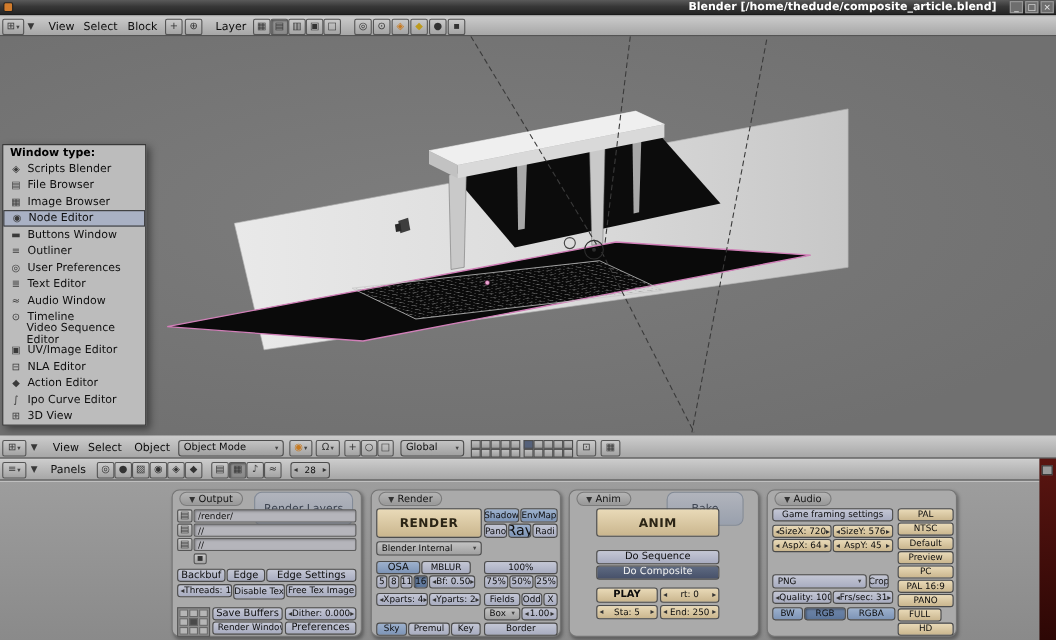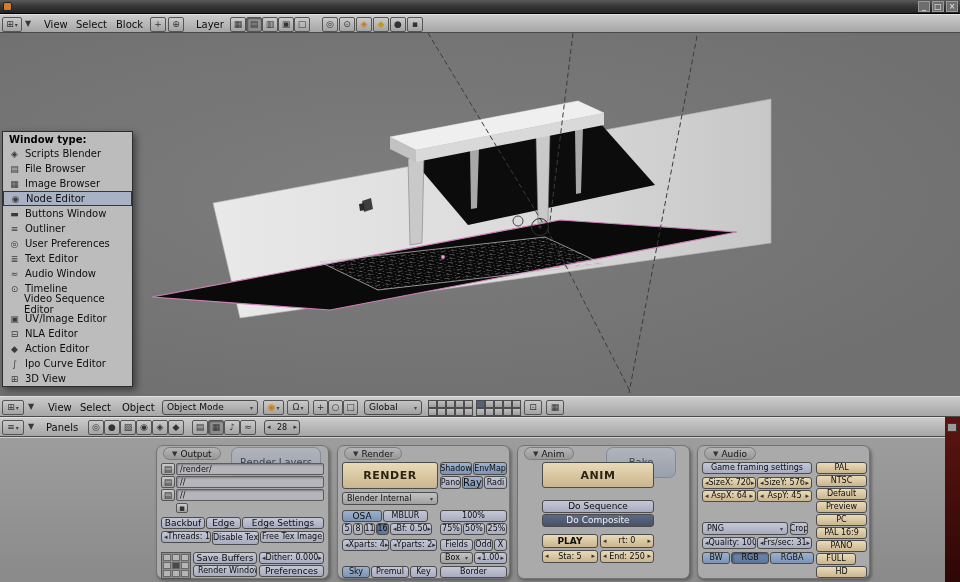--- a/index.html
+++ b/index.html
@@ -49,20 +49,21 @@
 .desktop{background:linear-gradient(180deg,#5a1511,#2d0705)}
 .viewport{background:radial-gradient(ellipse at 42% 45%,#7d7d7d 0%,#707070 82%)}
 </style>
 </head>
 <body>
 
 <div class="screen">
 
   <div class="abs titlebar" style="left:0;top:0;width:960px;height:14px">
     <span class="abs tb-icon" style="left:3px;top:2px"></span>
+    <span class="tb-title">Blender [/home/thedude/composite_article.blend]</span>
     <span class="abs tbbtn" style="right:30px">_</span>
     <span class="abs tbbtn" style="right:16px">□</span>
     <span class="abs tbbtn" style="right:2px">×</span>
   </div>
 
   <div class="abs hdr" style="left:0;top:14px;width:960px;height:19px">
     <div class="abs iconbtn" style="left:2px;top:2px;width:20px;height:15px">
       <span>⊞</span>
         <span class="darr">▾</span>
     </div>
@@ -386,21 +387,21 @@
 
     <div class="panel" style="left:337px;top:7px;width:173px;height:134px">
       <div class="ptab" style="left:6px;top:1px">
           <span class="ptri">▼</span>
           <span>Render</span>
         </div>
       <div class="abs btn beige big" style="left:4px;top:16px;width:96px;height:27px">RENDER</div>
       <div class="abs btn blue" style="left:102px;top:16px;width:32px;height:13px;font-size:8px">Shadow</div>
       <div class="abs btn blue" style="left:135px;top:16px;width:34px;height:13px;font-size:8px">EnvMap</div>
       <div class="abs btn lav" style="left:102px;top:30px;width:21px;height:13px;font-size:8px">Pano</div>
-      <div class="abs btn blue" style="left:124px;top:30px;width:21px;height:13px;font-size:10px">Ray</div>
+      <div class="abs btn blue" style="left:124px;top:30px;width:21px;height:13px;font-size:13px">Ray</div>
       <div class="abs btn lav" style="left:146px;top:30px;width:23px;height:13px;font-size:8px">Radi</div>
       <div class="abs btn drop" style="left:4px;top:46px;width:96px;height:13px;font-size:8px">
           <span>Blender Internal</span>
           <span class="darr">▾</span>
         </div>
       <div class="abs btn blue" style="left:4px;top:64px;width:40px;height:12px">OSA</div>
       <div class="abs btn lav" style="left:45px;top:64px;width:45px;height:12px;font-size:8px">MBLUR</div>
       <div class="abs btn lav" style="left:102px;top:64px;width:67px;height:12px;font-size:8px">100%</div>
       <div class="abs btn lav" style="left:4px;top:77px;width:10px;height:12px;font-size:8px">5</div>
       <div class="abs btn lav" style="left:15px;top:77px;width:10px;height:12px;font-size:8px">8</div>

